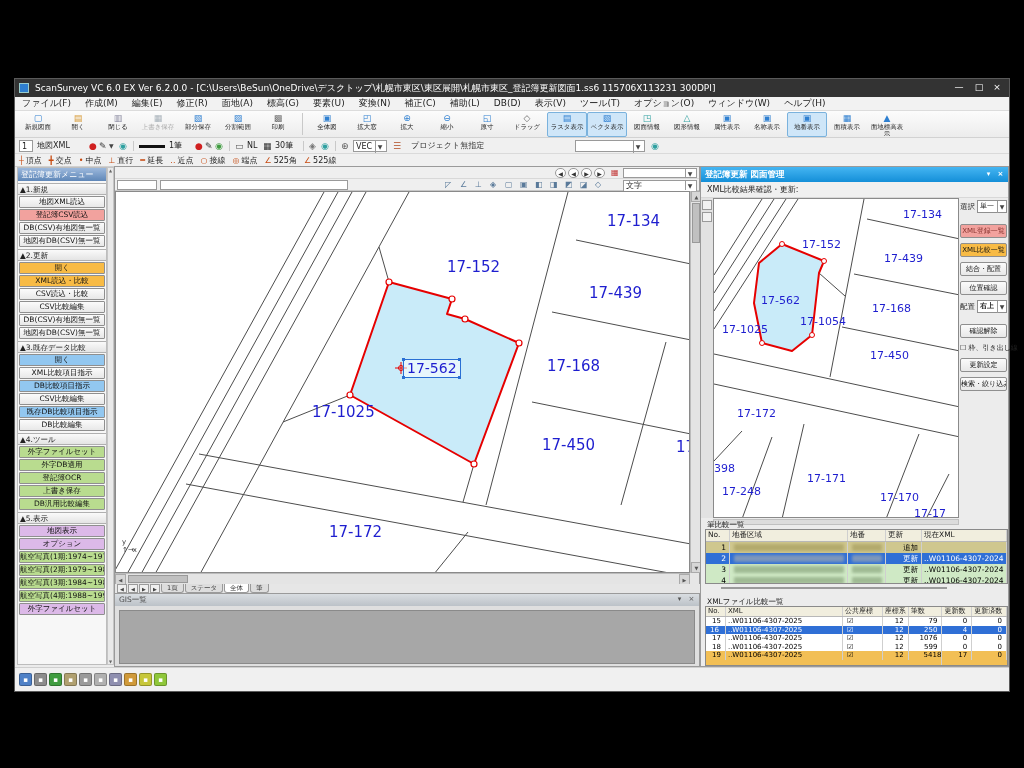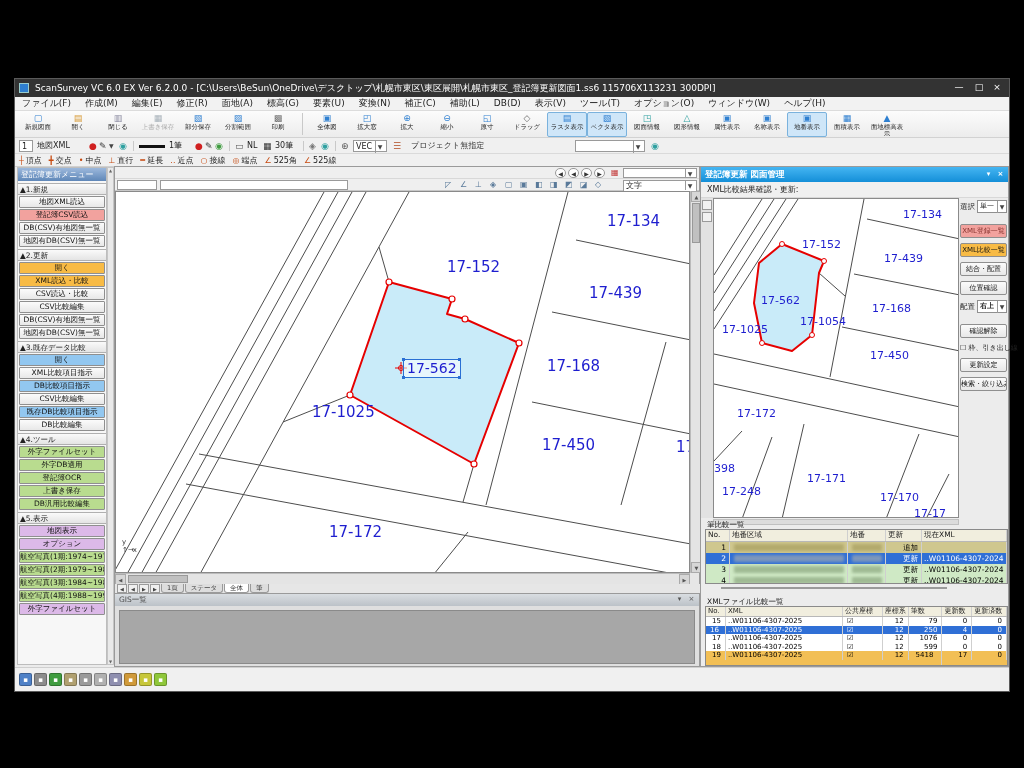--- a/index.html
+++ b/index.html
@@ -652,21 +652,21 @@
             <div class="tcell" style="width: 26px; height: 8.5px; line-height: 8.5px; font-size: 7px; text-align: right; padding-right: 4px;">12</div>
             <div class="tcell" style="width: 34px; height: 8.5px; line-height: 8.5px; font-size: 7px; text-align: right; padding-right: 4px;">599</div>
             <div class="tcell" style="width: 30px; height: 8.5px; line-height: 8.5px; font-size: 7px; text-align: right; padding-right: 4px;">0</div>
             <div class="tcell" style="width: 35px; height: 8.5px; line-height: 8.5px; font-size: 7px; text-align: right; padding-right: 4px;">0</div>
           </div>
           <div class="trow r-orange">
             <div class="tcell" style="width: 20px; height: 8.5px; line-height: 8.5px; font-size: 7px; text-align: right; padding-right: 4px;">19</div>
             <div class="tcell" style="width: 118px; height: 8.5px; line-height: 8.5px; font-size: 7px;">..W01106-4307-2025</div>
             <div class="tcell" style="width: 40px; height: 8.5px; line-height: 8.5px; font-size: 7px; text-align: left; padding-left: 4px;">☑</div>
             <div class="tcell" style="width: 26px; height: 8.5px; line-height: 8.5px; font-size: 7px; text-align: right; padding-right: 4px;">12</div>
-            <div class="tcell" style="width: 34px; height: 17px; line-height: 8.5px; font-size: 7px; text-align: right; padding-right: 8px;">5418</div>
+            <div class="tcell" style="width: 34px; height: 17px; line-height: 8.5px; font-size: 7px; text-align: right; padding-right: 0;">5418</div>
             <div class="tcell" style="width: 30px; height: 8.5px; line-height: 8.5px; font-size: 7px; text-align: right; padding-right: 4px;">17</div>
             <div class="tcell" style="width: 35px; height: 8.5px; line-height: 8.5px; font-size: 7px; text-align: right; padding-right: 4px;">0</div>
           </div>
           <div class="trow">
             <div class="tcell" style="width: 20px; height: 8.5px; line-height: 8.5px; font-size: 7px; text-align: right; padding-right: 4px;">20</div>
             <div class="tcell" style="width: 118px; height: 8.5px; line-height: 8.5px; font-size: 7px;">..W01106-4307-2025</div>
             <div class="tcell" style="width: 40px; height: 8.5px; line-height: 8.5px; font-size: 7px; text-align: left; padding-left: 4px;">☑</div>
             <div class="tcell" style="width: 26px; height: 8.5px; line-height: 8.5px; font-size: 7px; text-align: right; padding-right: 4px;">12</div>
             <div class="tcell" style="width: 34px; height: 8.5px; line-height: 8.5px; font-size: 7px; text-align: right; padding-right: 4px;">372</div>
             <div class="tcell" style="width: 30px; height: 8.5px; line-height: 8.5px; font-size: 7px; text-align: right; padding-right: 4px;">0</div>

